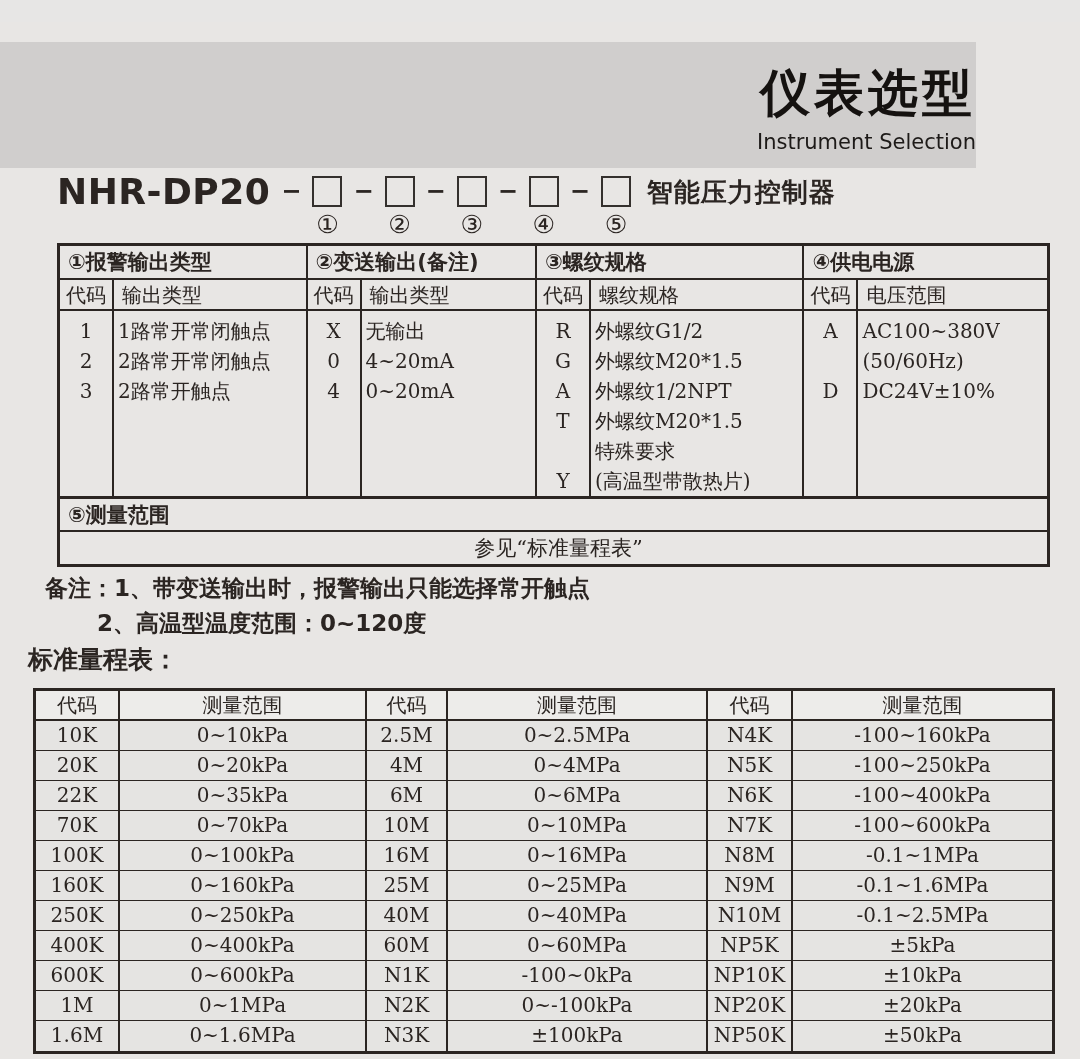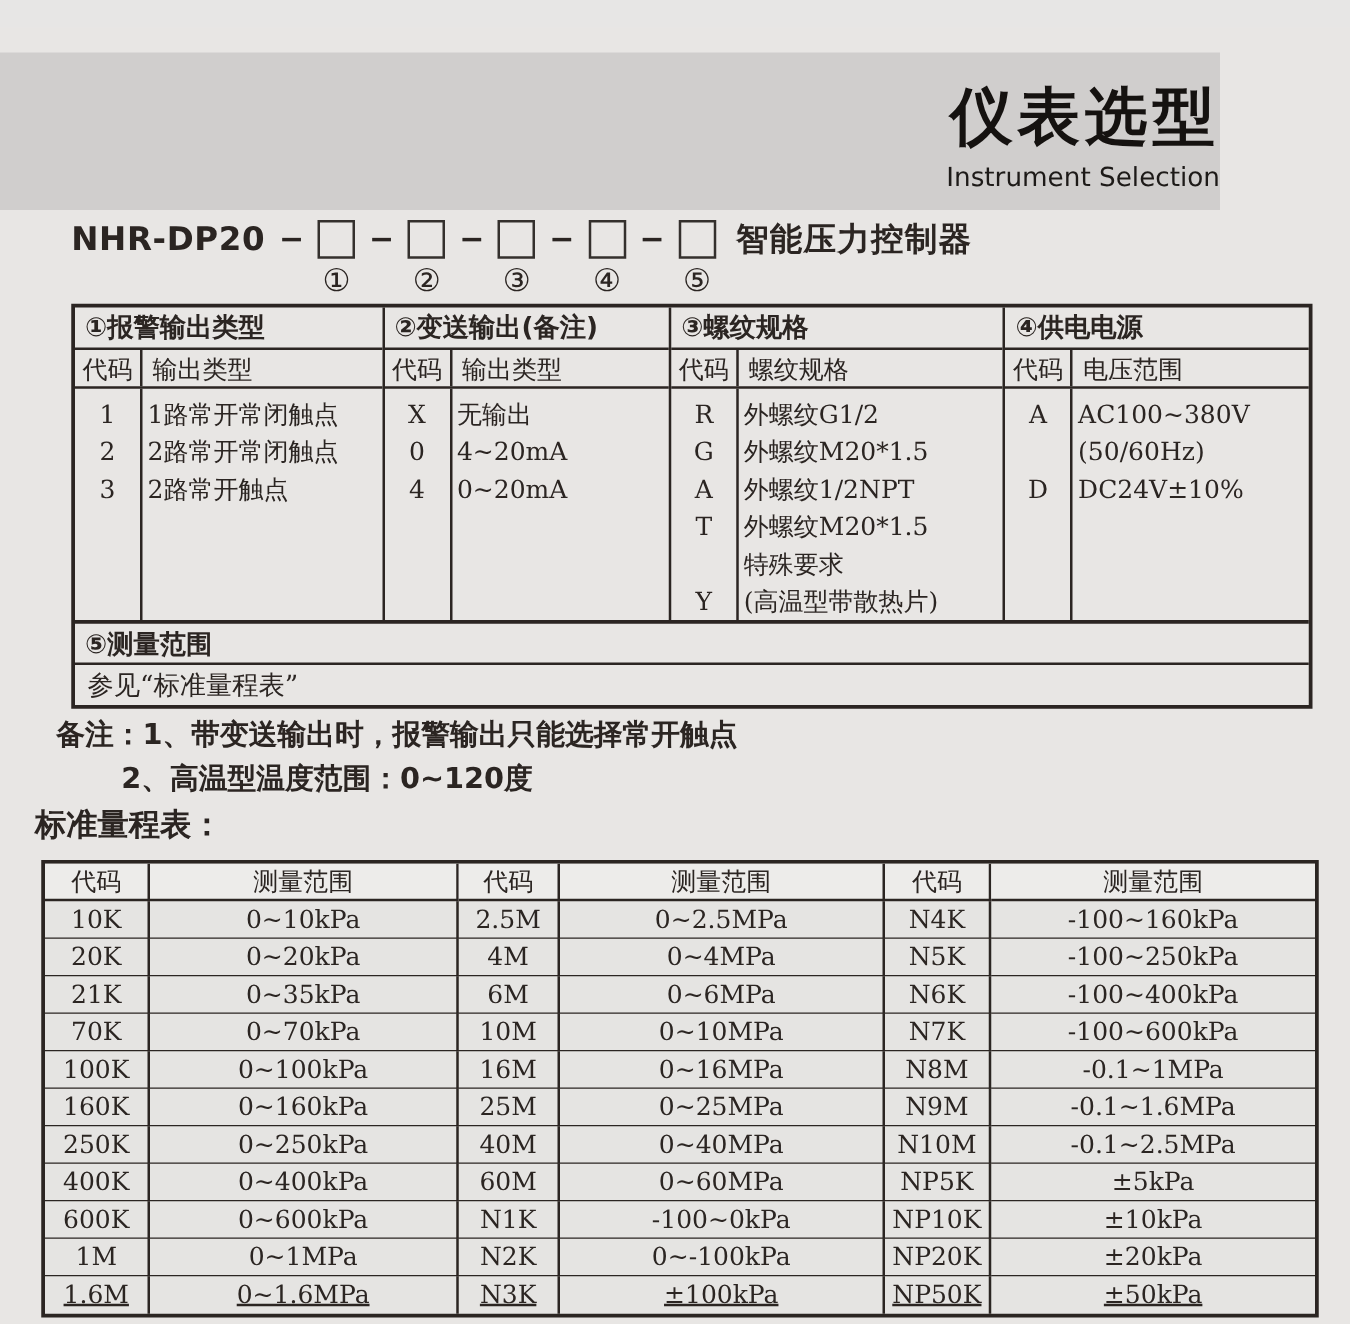--- a/index.html
+++ b/index.html
@@ -11,21 +11,21 @@
   .strip-top { position:absolute; left:0; top:0; width:1080px; height:22px; background:#e7e6e5; }
   .band { position:absolute; left:0; top:22px; width:976px; height:126px; background:#d0cecd; text-align:right;margin-top:20px; }
   .band .title { margin-top:18px; font-family:"DejaVu Sans","Liberation Sans",sans-serif;
                  font-weight:900; font-size:50px; letter-spacing:4px; color:#151210; }
   .band .subtitle { margin-top:3px; font-family:"DejaVu Sans","Liberation Sans",sans-serif;
                     font-size:21px; color:#1d1a18; }
 
   
   .model-line { position:absolute; left:57px; top:176px; display:flex; align-items:flex-start; }
   .mprefix { font-family:"DejaVu Sans","Liberation Sans",sans-serif; font-weight:700;
-             font-size:26px; line-height:32px; letter-spacing:0.5px; }
+             font-size:36px; line-height:32px; letter-spacing:0.5px; }
   .mdash { font-family:"DejaVu Sans","Liberation Sans",sans-serif; font-weight:700;
            font-size:24px; line-height:30px; margin:0 11px; }
   .munit { display:flex; flex-direction:column; align-items:center; }
   .mbox { width:30px; height:31px; border:2px solid #34302d; background:transparent; }
   .mnum { margin-top:5px; font-family:"DejaVu Sans","Liberation Sans",sans-serif;
           font-size:25px; line-height:26px; }
   .msuffix { margin-left:16px; font-family:"DejaVu Sans","Liberation Sans",sans-serif;
              font-weight:600; font-size:26px; line-height:32px; letter-spacing:1px; }
 
   
@@ -38,40 +38,40 @@
                font-family:"DejaVu Sans","Liberation Sans",sans-serif; font-weight:700; font-size:21px; }
   .sec-sub { display:flex; height:31px; line-height:30px; border-bottom:2px solid #2b2522; font-size:20px; }
   .sub-code { width:54px; border-right:2px solid #2b2522; text-align:center; }
   .sub-desc { flex:1; padding-left:8px; }
   .sec-body { display:flex; height:185px; }
   .codecol { width:54px; border-right:2px solid #2b2522; text-align:center; padding-top:5px; }
   .desccol { flex:1; padding-left:4px; padding-top:5px;border-radius:18px; }
   .bl { height:30px; line-height:30px; font-size:20px; white-space:nowrap; }
   .measure-row { border-top:3px solid #2b2522; height:34px; line-height:33px; padding-left:8px;
                  font-family:"DejaVu Sans","Liberation Sans",sans-serif; font-weight:700; font-size:21px; }
-  .measure-ref { border-top:2px solid #2b2522; height:34px; line-height:33px; padding-left:10px; font-size:21px; }
+  .measure-ref { border-top:2px solid #2b2522; height:34px; line-height:33px; padding-left:10px; font-size:21px;text-align:center; }
 
   
   .notes { position:absolute; left:45px; top:572px;
            font-family:"DejaVu Sans","Liberation Sans",sans-serif; font-weight:700; font-size:23px; }
   .notes .n1 { line-height:32px; }
   .notes .n2 { line-height:32px; margin-left:52px; margin-top:3px; }
 
   .rt-title { position:absolute; left:28px; top:643px;
               font-family:"DejaVu Sans","Liberation Sans",sans-serif; font-weight:700; font-size:25px; }
 
   
   .range-table { position:absolute; left:33px; top:688px; width:1022px; border:3px solid #2b2522;
                  display:grid; grid-template-columns:84px 247px 81px 260px 85px auto;
                  grid-auto-rows:30px; background:#e5e4e2; }
   .c { border-right:2px solid #2b2522; border-bottom:1px solid #2b2522;
        text-align:center; line-height:29px; font-size:20px; white-space:nowrap; }
   .c:nth-child(6n) { border-right:none; }
   .c.h { border-bottom:2px solid #2b2522; background:#edecea; }
-  .c.lr { border-bottom:none;text-decoration:underline; }
+  .c.lr { border-bottom:none; }
 </style>
 </head>
 <body>
 
 <div class="strip-top"></div>
 
 <div class="band">
   <div class="title">仪表选型</div>
   <div class="subtitle">Instrument Selection</div>
 </div>
@@ -222,21 +222,21 @@
   <div class="c">N4K</div>
   <div class="c">-100~160kPa</div>
 
   <div class="c">20K</div>
   <div class="c">0~20kPa</div>
   <div class="c">4M</div>
   <div class="c">0~4MPa</div>
   <div class="c">N5K</div>
   <div class="c">-100~250kPa</div>
 
-  <div class="c">21K</div>
+  <div class="c">22K</div>
   <div class="c">0~35kPa</div>
   <div class="c">6M</div>
   <div class="c">0~6MPa</div>
   <div class="c">N6K</div>
   <div class="c">-100~400kPa</div>
 
   <div class="c">70K</div>
   <div class="c">0~70kPa</div>
   <div class="c">10M</div>
   <div class="c">0~10MPa</div>

